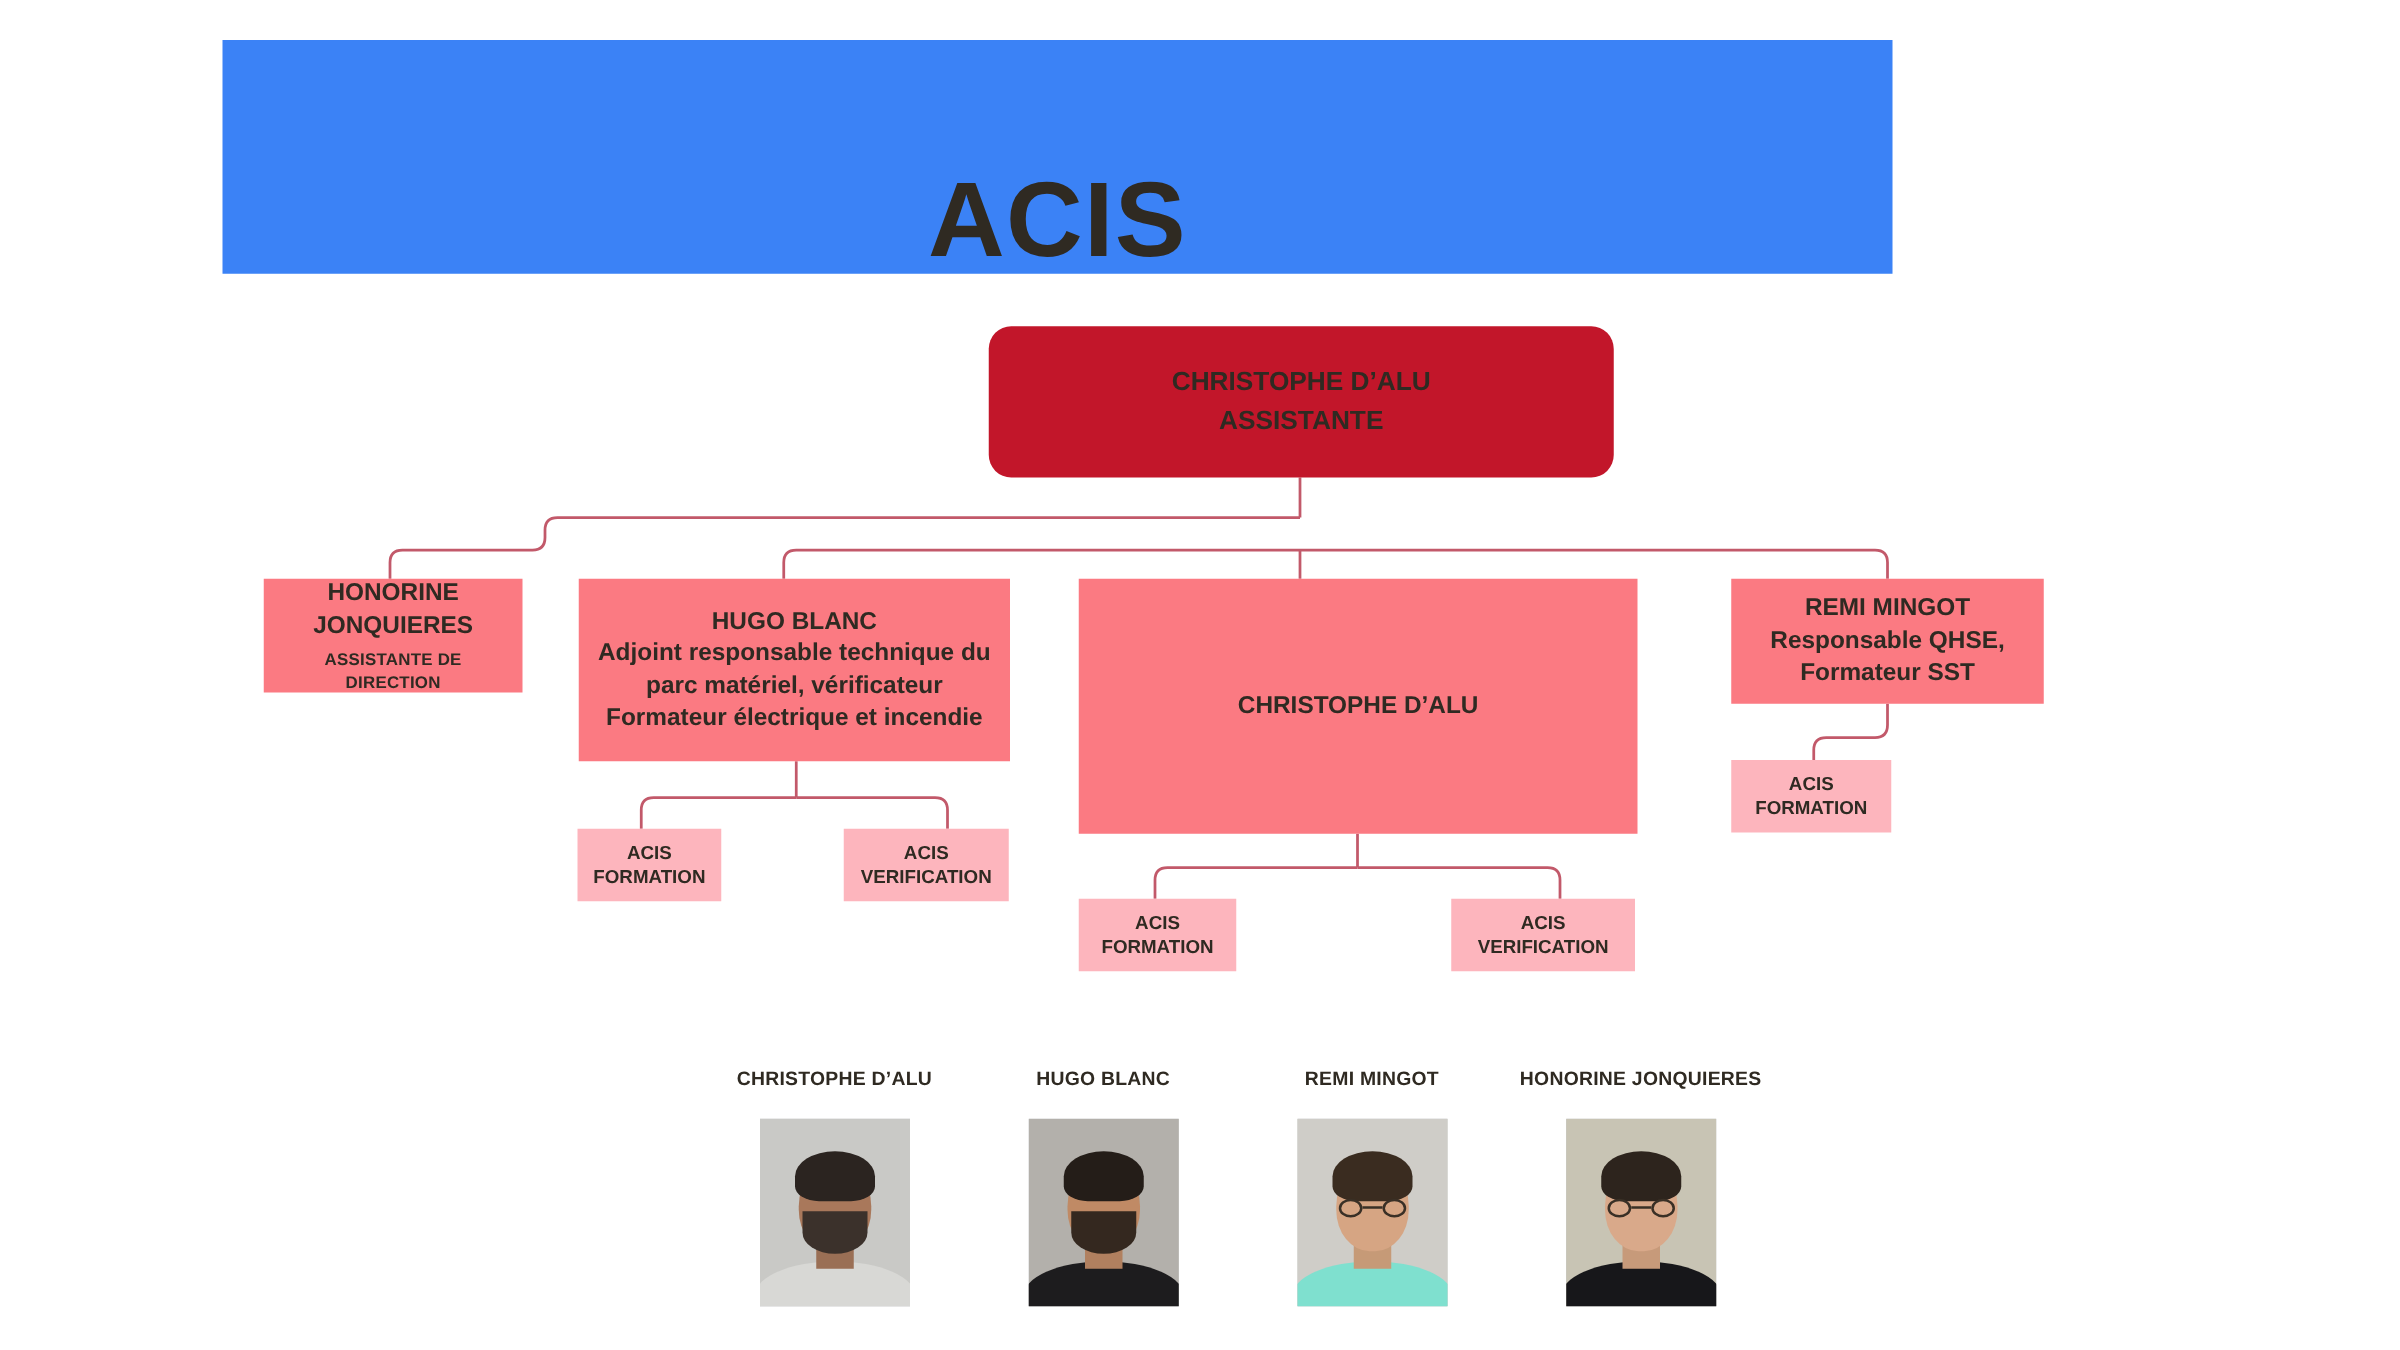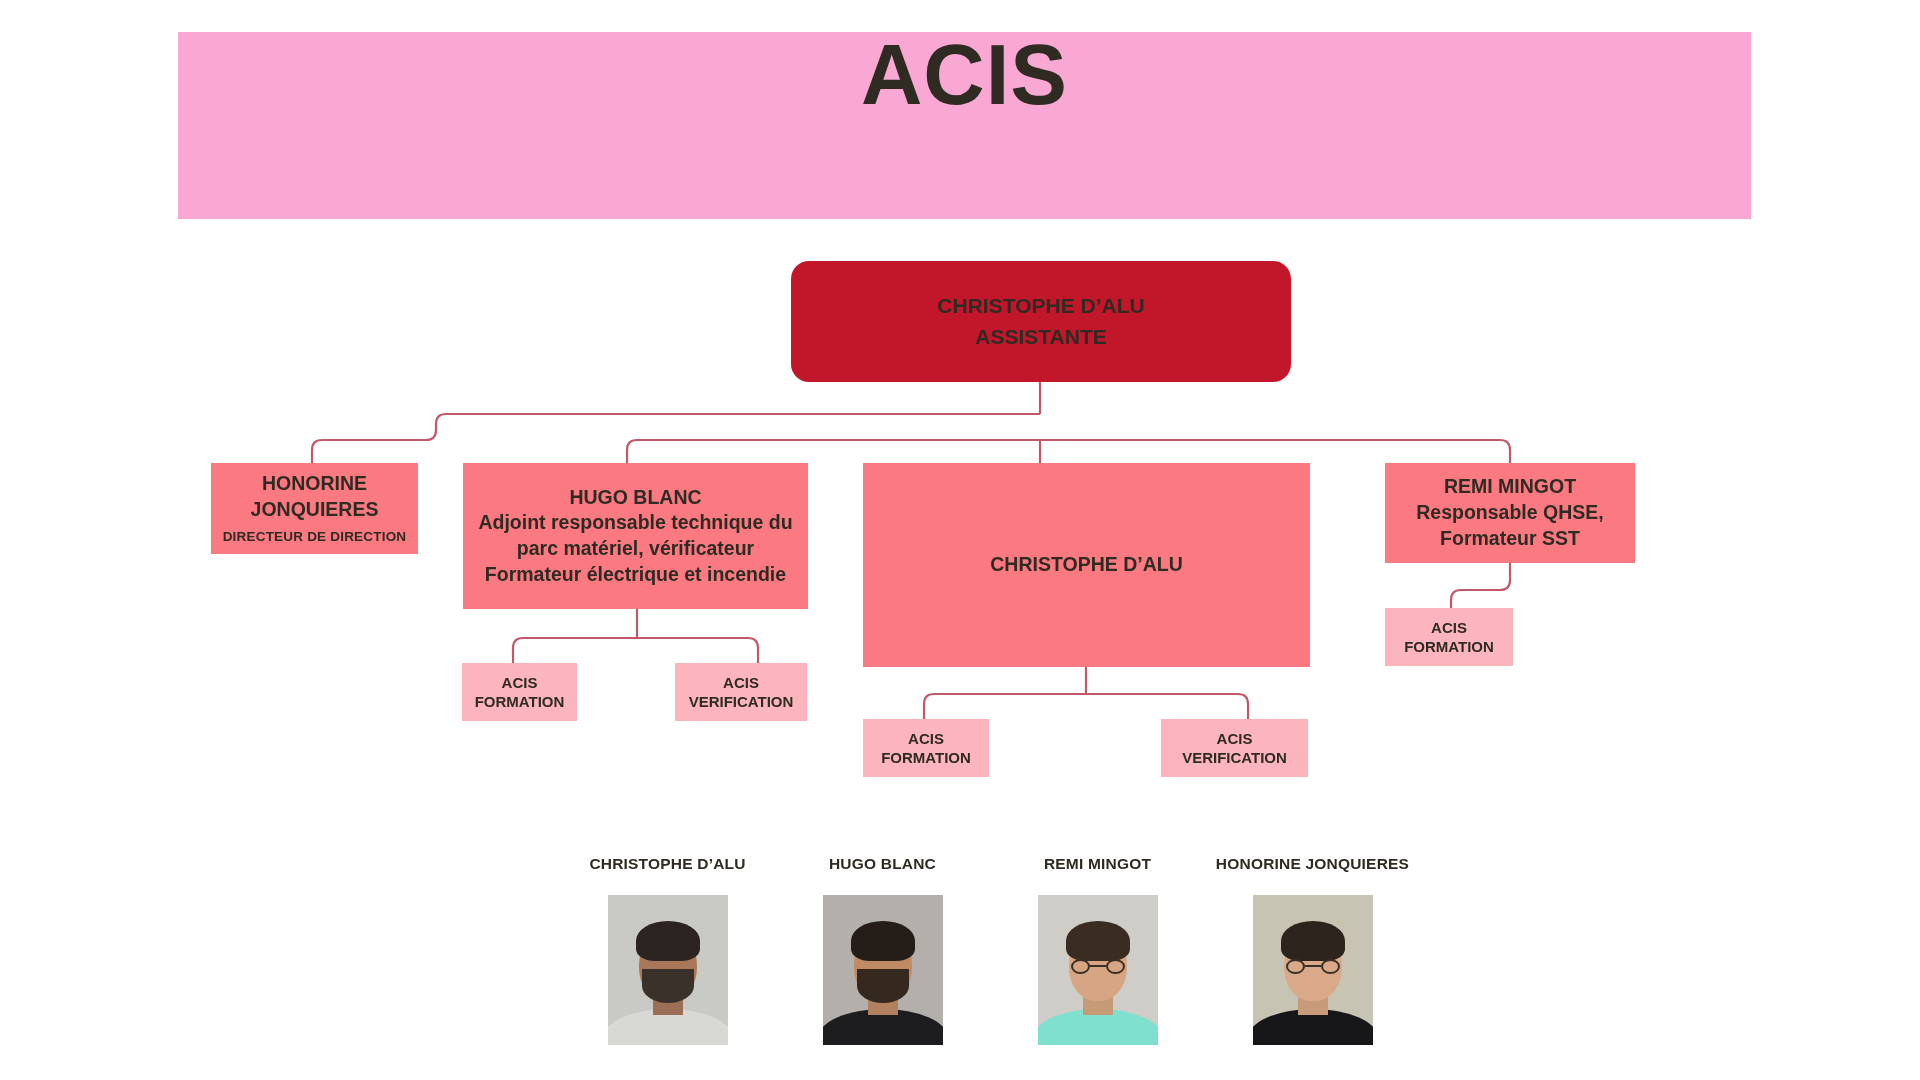--- a/index.html
+++ b/index.html
@@ -18,25 +18,25 @@
     position: relative;
     width: 1920px;
     height: 1080px;
   }
 
   
   .banner {
     position: absolute;
     left: 178px;
     top: 32px;
-    width: 1573px;
+    width: 1336px;
     height: 187px;
-    background: #f9a8d4;
+    background: #3b82f6;
     display: flex;
-    align-items: flex-start;
+    align-items: flex-end;
     justify-content: center;
   }
   .banner-title {
     font-size: 85px;
     font-weight: bold;
     color: #2f2a22;
     letter-spacing: 1px;
     line-height: 1;
   }
 
@@ -234,21 +234,21 @@
     </g>
   </svg>
 
   <div class="node node-director" style="left:791px; top:261px; width:500px; height:121px;">
     <div>CHRISTOPHE D’ALU</div>
     <div>ASSISTANTE</div>
   </div>
 
   <div class="node node-mid" style="left:211px; top:463px; width:207px; height:91px;">
     <div class="name">HONORINE JONQUIERES</div>
-    <div class="sub-small">DIRECTEUR DE DIRECTION</div>
+    <div class="sub-small">ASSISTANTE DE DIRECTION</div>
   </div>
 
   <div class="node node-mid" style="left:463px; top:463px; width:345px; height:146px;">
     <div class="name">HUGO BLANC</div>
     <div>Adjoint responsable technique du parc matériel, vérificateur Formateur électrique et incendie</div>
   </div>
 
   <div class="node node-mid" style="left:863px; top:463px; width:447px; height:204px;">
     <div class="name">CHRISTOPHE D’ALU</div>
   </div>

